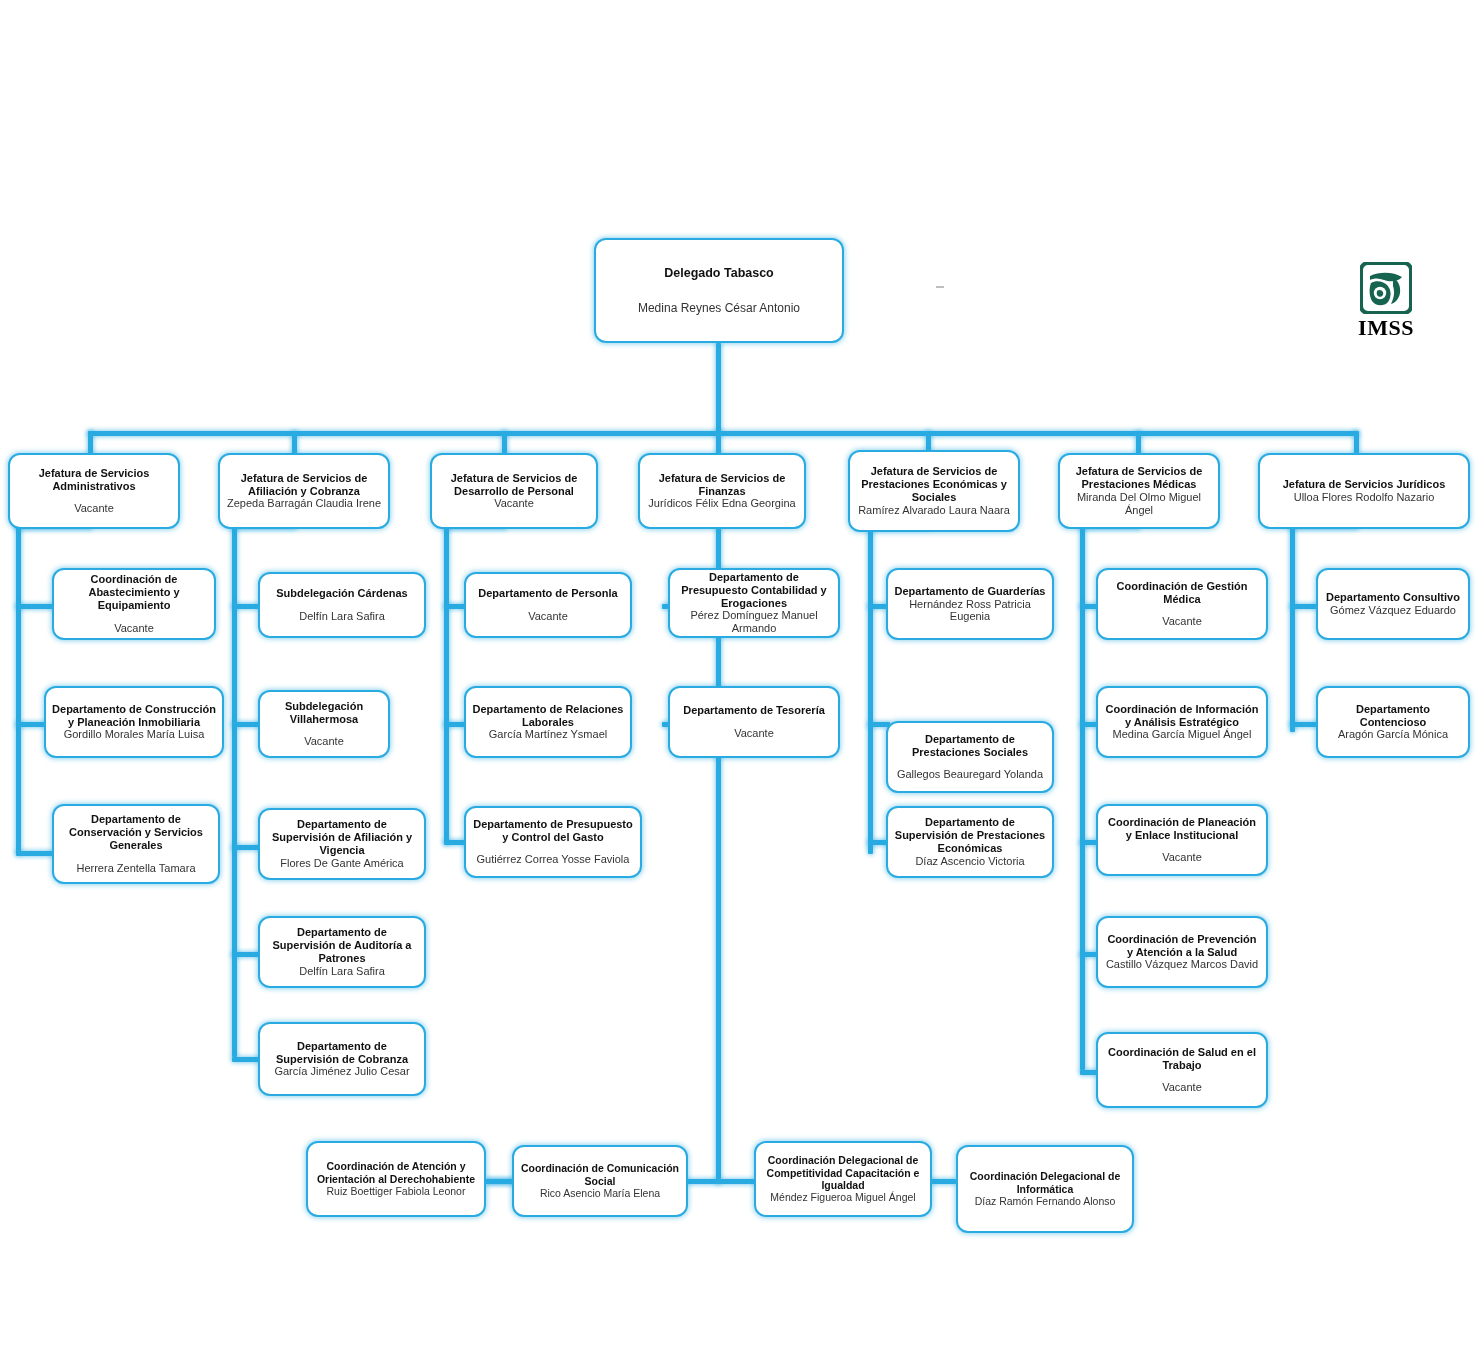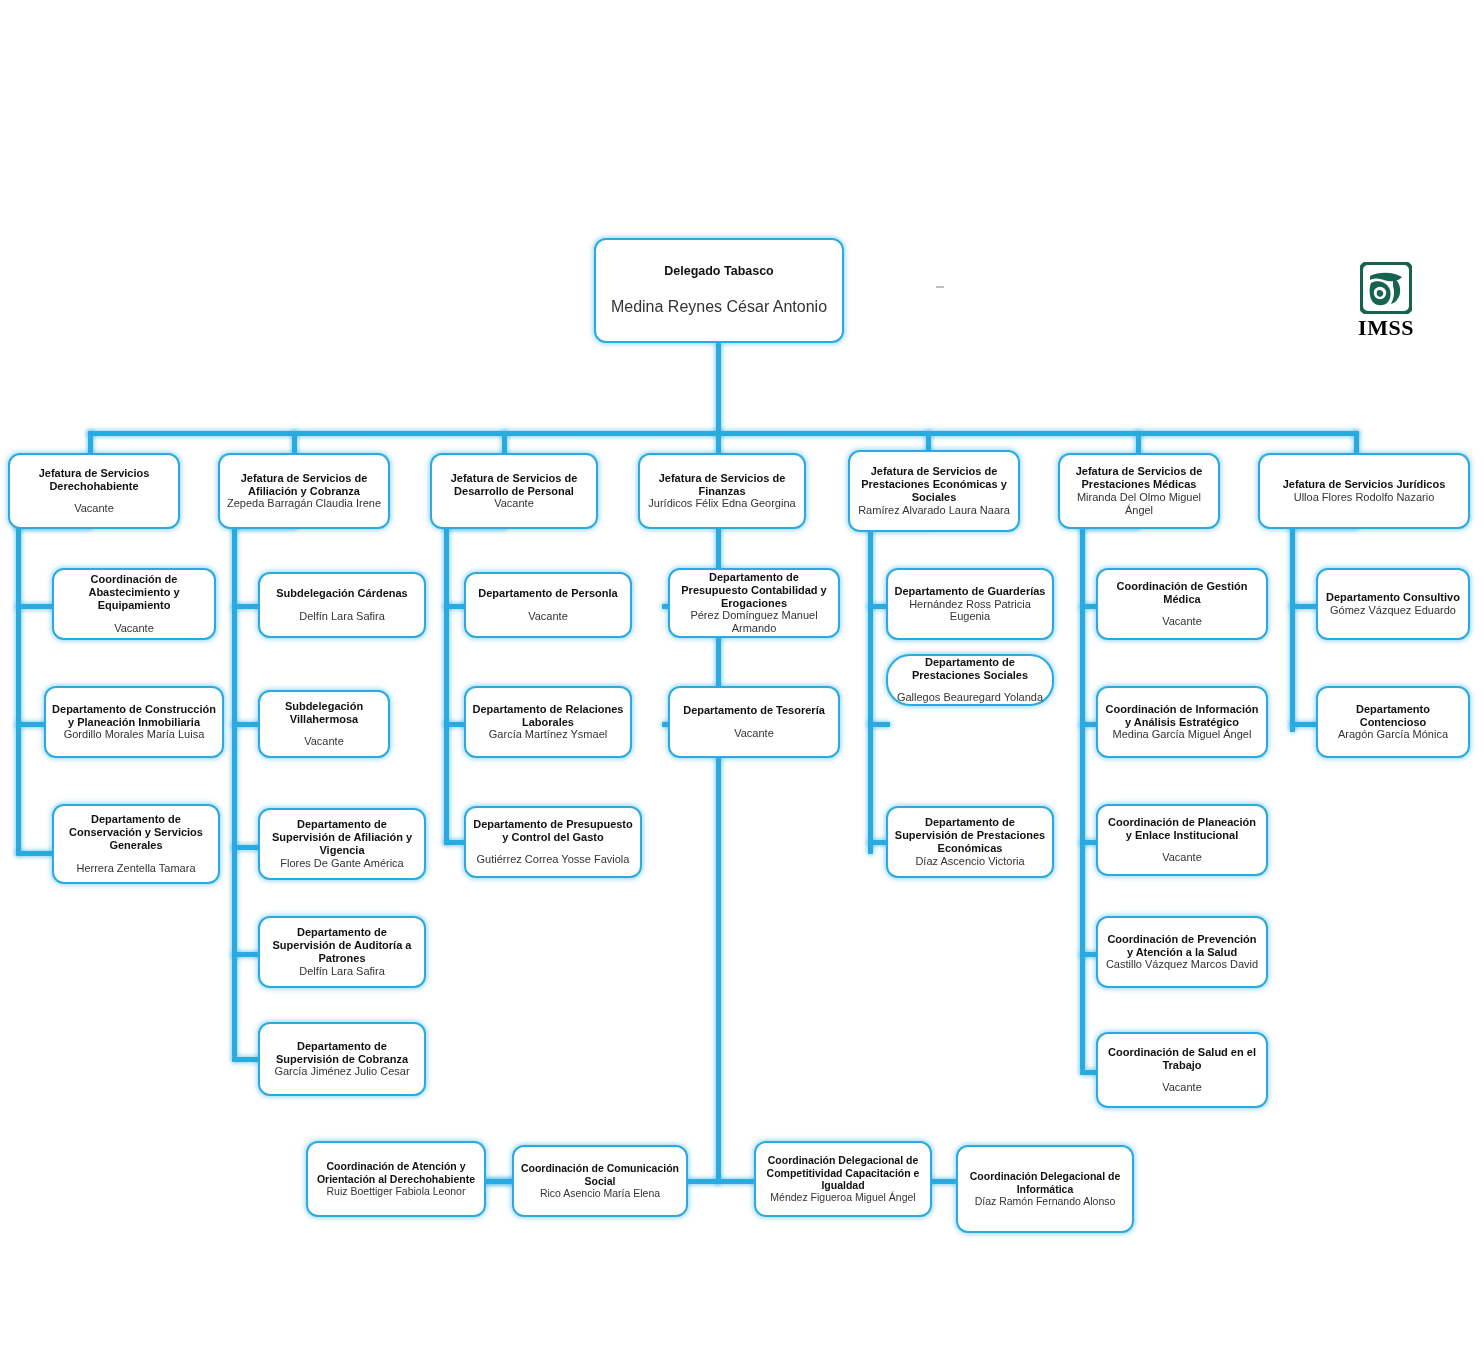--- a/index.html
+++ b/index.html
@@ -40,21 +40,21 @@
     font-weight:bold;
     color:#111111;
     line-height:1.18;
   }
   .node .nm{
     color:#333333;
     line-height:1.18;
   }
   
   .s-root .ttl{font-size:12.5px;}
-  .s-root .nm{font-size:16px;margin-top:20px;}
+  .s-root .nm{font-size:12px;margin-top:20px;}
 
   .s-head .ttl{font-size:11px;}
   .s-head .nm{font-size:11px;}
   .s-head .nm.gap{margin-top:9px;}
 
   .s-sub .ttl{font-size:11px;}
   .s-sub .nm{font-size:11px;}
   .s-sub .nm.gap{margin-top:10px;}
 
   .s-bot .ttl{font-size:10.5px;}
@@ -133,21 +133,21 @@
   <div class="ln lnh" style="left:486px;top:1179px;width:234px;"></div>
   <div class="ln lnh" style="left:716px;top:1179px;width:240px;"></div>
   <div class="ln lnh" style="left:486px;top:1179px;width:28px;"></div>
 
   <div class="node s-root" style="left:594px;top:238px;width:250px;height:105px;">
     <div class="ttl">Delegado Tabasco</div>
     <div class="nm">Medina Reynes César Antonio</div>
   </div>
 
   <div class="node s-head" style="left:8px;top:453px;width:172px;height:76px;">
-    <div class="ttl">Jefatura de Servicios Derechohabiente</div>
+    <div class="ttl">Jefatura de Servicios Administrativos</div>
     <div class="nm gap">Vacante</div>
   </div>
 
   <div class="node s-head" style="left:218px;top:453px;width:172px;height:76px;">
     <div class="ttl">Jefatura de Servicios de Afiliación y Cobranza</div>
     <div class="nm">Zepeda Barragán Claudia Irene</div>
   </div>
 
   <div class="node s-head" style="left:430px;top:453px;width:168px;height:76px;">
     <div class="ttl">Jefatura de Servicios de Desarrollo de Personal</div>
@@ -227,21 +227,21 @@
   </div>
   <div class="node s-sub" style="left:668px;top:686px;width:172px;height:72px;">
     <div class="ttl">Departamento de Tesorería</div>
     <div class="nm gap">Vacante</div>
   </div>
 
   <div class="node s-sub" style="left:886px;top:568px;width:168px;height:72px;">
     <div class="ttl">Departamento de Guarderías</div>
     <div class="nm">Hernández Ross Patricia Eugenia</div>
   </div>
-  <div class="node s-sub" style="left:886px;top:654px;width:168px;height:52px;border-radius:24px;">
+  <div class="node s-sub" style="left:886px;top:721px;width:168px;height:72px;">
     <div class="ttl">Departamento de Prestaciones Sociales</div>
     <div class="nm gap">Gallegos Beauregard Yolanda</div>
   </div>
   <div class="node s-sub" style="left:886px;top:806px;width:168px;height:72px;">
     <div class="ttl">Departamento de Supervisión de Prestaciones Económicas</div>
     <div class="nm">Díaz Ascencio Victoria</div>
   </div>
 
   <div class="node s-sub" style="left:1096px;top:568px;width:172px;height:72px;">
     <div class="ttl">Coordinación de Gestión Médica</div>

